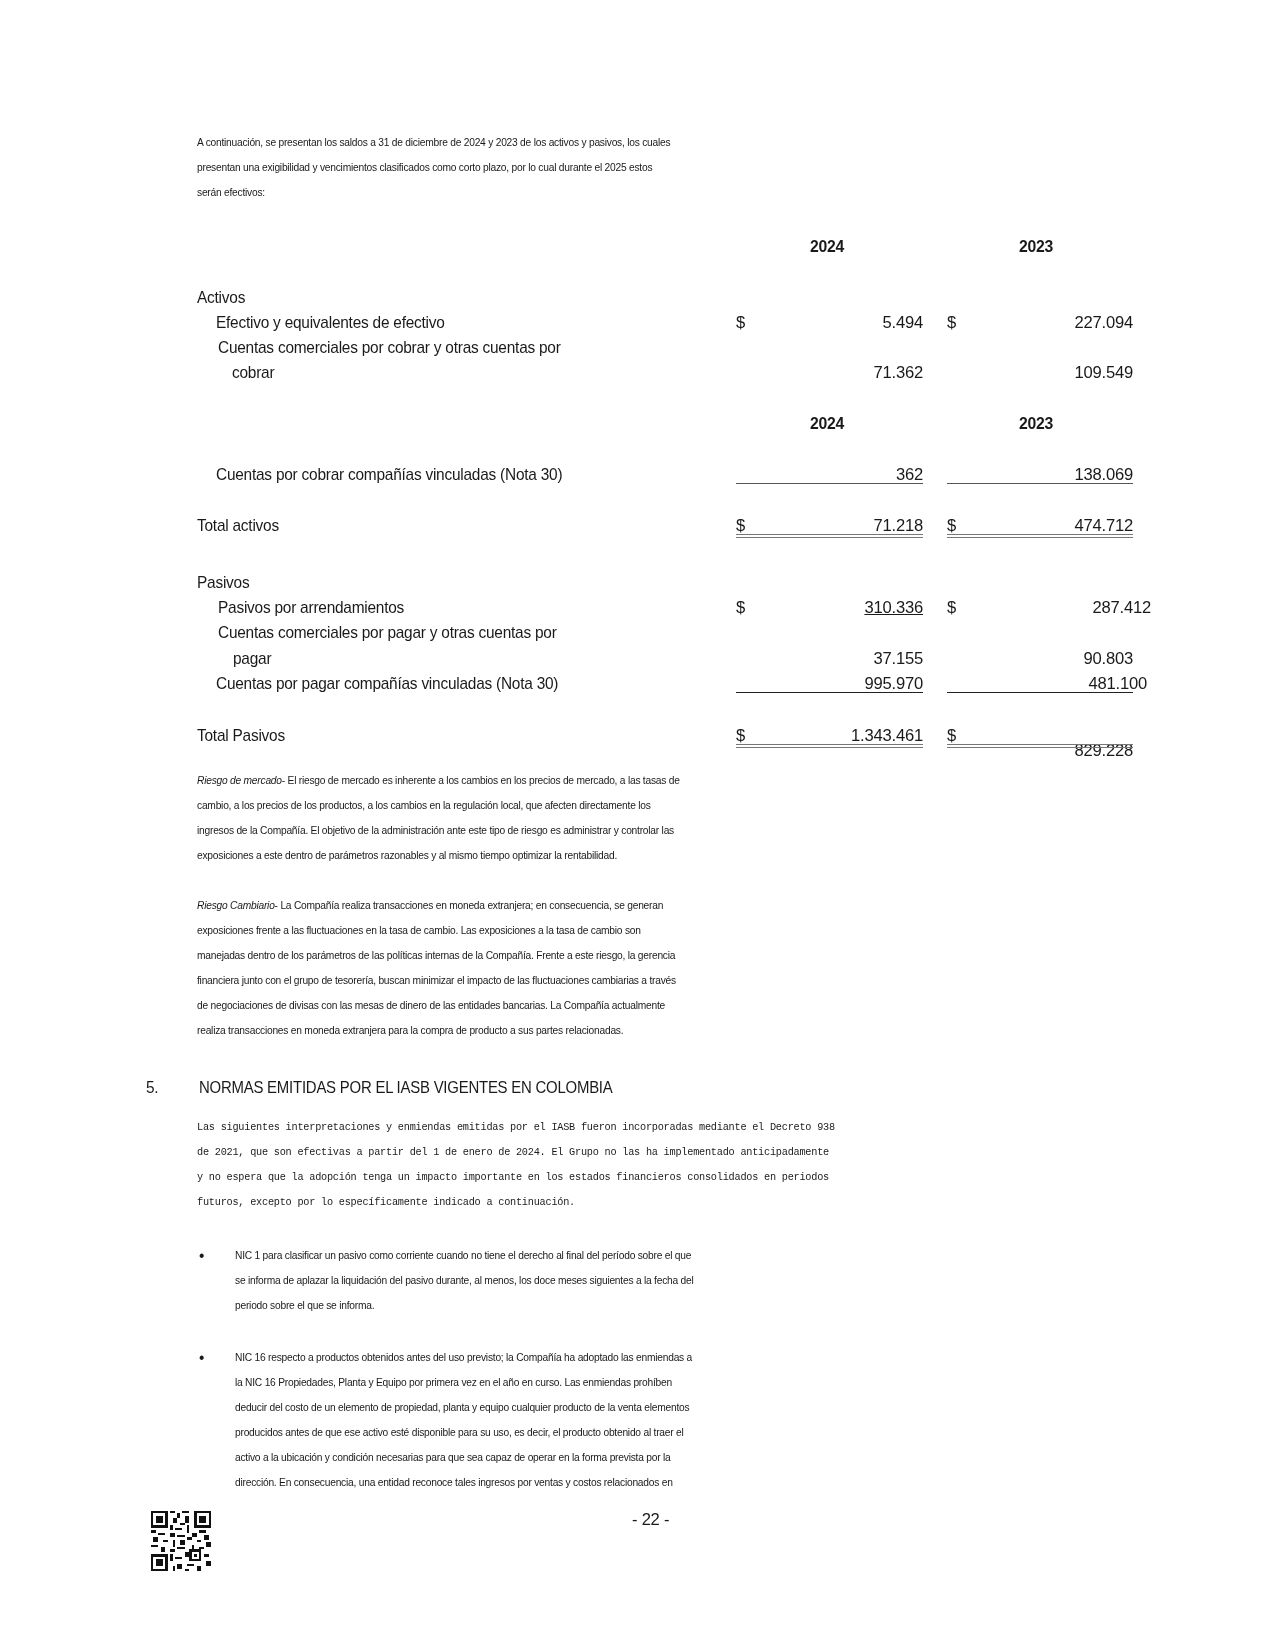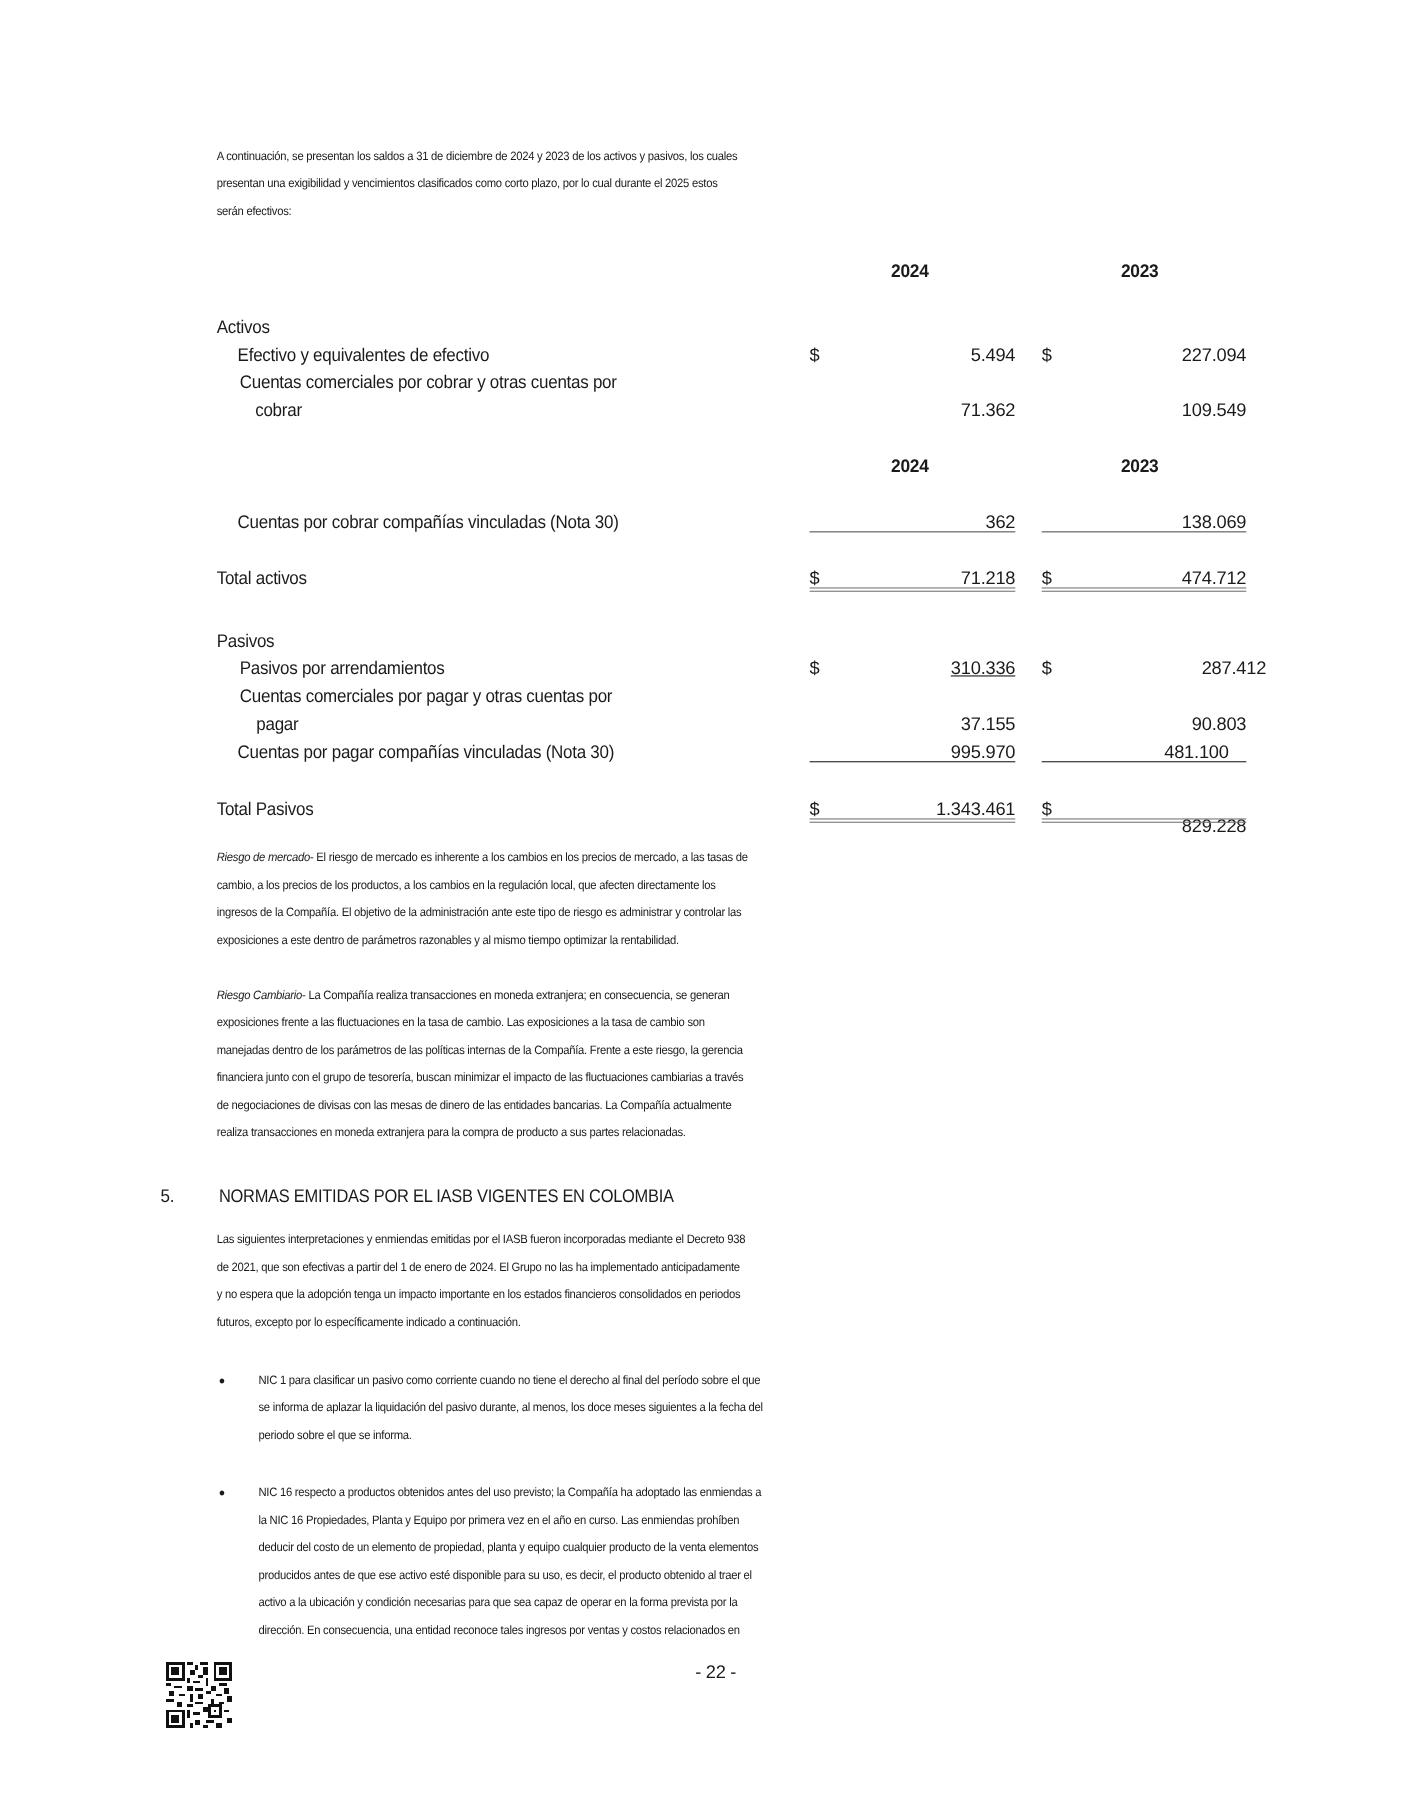--- a/index.html
+++ b/index.html
@@ -84,21 +84,21 @@
   <div>
     <div class="t" style="left:218px; top:620px;">Cuentas comerciales por pagar y otras cuentas por</div>
     <div class="t" style="left:233px; top:646px;">pagar</div>
     <div class="num" style="right:352px; top:646px;">37.155</div>
     <div class="num" style="right:142px; top:646px;">90.803</div>
   </div>
 
   <div>
     <div class="t" style="left:216px; top:671px;">Cuentas por pagar compañías vinculadas (Nota 30)</div>
     <div class="num" style="right:352px; top:671px;">995.970</div>
-    <div class="num" style="right:158px; top:671px;text-align:right;">481.100</div>
+    <div class="num" style="right:128px; top:671px;text-align:right;">481.100</div>
     <div class="rule" style="left:736px; width:187px; top:692px; border-color:#222;"></div>
     <div class="rule" style="left:947px; width:186px; top:692px; border-color:#222;"></div>
   </div>
 
   <div>
     <div class="t" style="left:197px; top:723px;">Total Pasivos</div>
     <div class="cur" style="left:736px; top:723px;">$</div>
     <div class="num" style="right:352px; top:723px;">1.343.461</div>
     <div class="cur" style="left:947px; top:723px;">$</div>
     <div class="num" style="right:142px; top:723px;margin-top:15px;">829.228</div>
@@ -119,21 +119,21 @@
   <span class="ln">exposiciones frente a las fluctuaciones en la tasa de cambio. Las exposiciones a la tasa de cambio son</span>
   <span class="ln">manejadas dentro de los parámetros de las políticas internas de la Compañía. Frente a este riesgo, la gerencia</span>
   <span class="ln">financiera junto con el grupo de tesorería, buscan minimizar el impacto de las fluctuaciones cambiarias a través</span>
   <span class="ln">de negociaciones de divisas con las mesas de dinero de las entidades bancarias. La Compañía actualmente</span>
   <span class="ln">realiza transacciones en moneda extranjera para la compra de producto a sus partes relacionadas.</span>
 </div>
 
 <div class="t" style="left:146px; top:1075px;">5.</div>
 <div class="t" style="left:199px; top:1075px; transform:scaleX(0.9);">NORMAS EMITIDAS POR EL IASB VIGENTES EN COLOMBIA</div>
 
-<div class="p" style="top:1115px;">
+<div class="p" style="top:1115px;font-family:Liberation Mono, monospace;">
   <span class="ln">Las siguientes interpretaciones y enmiendas emitidas por el IASB fueron incorporadas mediante el Decreto 938</span>
   <span class="ln">de 2021, que son efectivas a partir del 1 de enero de 2024. El Grupo no las ha implementado anticipadamente</span>
   <span class="ln">y no espera que la adopción tenga un impacto importante en los estados financieros consolidados en periodos</span>
   <span class="ln">futuros, excepto por lo específicamente indicado a continuación.</span>
 </div>
 
 <div>
   <div class="t" style="left:199px; top:1243px;">•</div>
   <div class="p" style="left:235px; width:970px; top:1243px;">
     <span class="ln">NIC 1 para clasificar un pasivo como corriente cuando no tiene el derecho al final del período sobre el que</span>

